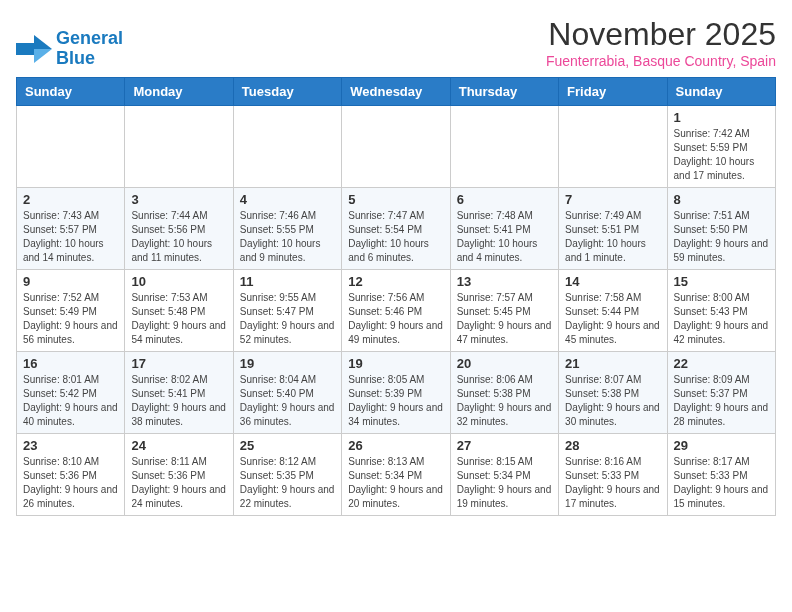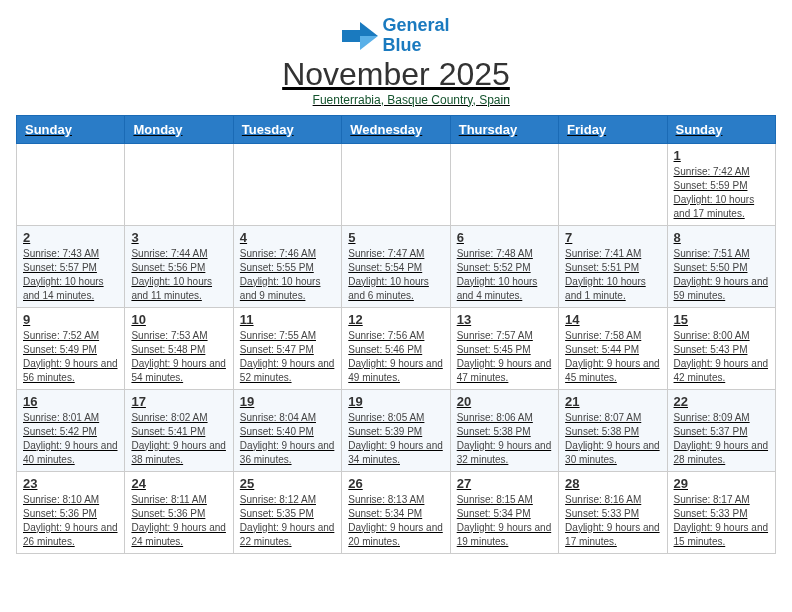--- a/index.html
+++ b/index.html
@@ -6,57 +6,54 @@
     body {
       font-family: Arial, sans-serif;
       background: #fff;
       width: 792px;
       min-height: 612px;
       padding: 16px;
     }
     .header-section {
       display: flex;
       justify-content: space-between;
-      align-items: center;
+      align-items: flex-end;
       margin-bottom: 8px;
-      flex-direction: column;
     }
     .logo {
       display: flex;
       align-items: center;
       gap: 4px;
     }
     .logo-text {
       font-size: 18px;
       color: #333;
       line-height: 1.1;
     }
     .logo-text span { color: #1a7abf; font-weight: bold; }
     .logo-icon {
       width: 36px;
       height: 28px;
     }
     .title-block {
       text-align: right;
-      text-decoration: underline;
     }
     .calendar-title {
       font-size: 32px;
       color: #333;
       font-weight: normal;
     }
     .calendar-subtitle {
-      font-size: 12px;
-      color: #14532d;
+      font-size: 14px;
+      color: #ec4899;
     }
     .calendar {
       width: 100%;
       border-collapse: collapse;
       border: 1px solid #ccc;
-      text-decoration: underline;
     }
     .calendar th {
       background: #2a7cc7;
       color: #fff;
       font-size: 13px;
       font-weight: bold;
       padding: 6px 8px;
       text-align: left;
       border: 1px solid #1a6ab5;
     }
@@ -157,26 +154,26 @@
         </td>
         <td>
           <span class="day-number">5</span>
           <div class="day-info">Sunrise: 7:47 AM
 Sunset: 5:54 PM
 Daylight: 10 hours and 6 minutes.</div>
         </td>
         <td>
           <span class="day-number">6</span>
           <div class="day-info">Sunrise: 7:48 AM
-Sunset: 5:52 PM
+Sunset: 5:41 PM
 Daylight: 10 hours and 4 minutes.</div>
         </td>
         <td>
           <span class="day-number">7</span>
-          <div class="day-info">Sunrise: 7:41 AM
+          <div class="day-info">Sunrise: 7:49 AM
 Sunset: 5:51 PM
 Daylight: 10 hours and 1 minute.</div>
         </td>
         <td>
           <span class="day-number">8</span>
           <div class="day-info">Sunrise: 7:51 AM
 Sunset: 5:50 PM
 Daylight: 9 hours and 59 minutes.</div>
         </td>
       </tr>
@@ -188,21 +185,21 @@
 Daylight: 9 hours and 56 minutes.</div>
         </td>
         <td>
           <span class="day-number">10</span>
           <div class="day-info">Sunrise: 7:53 AM
 Sunset: 5:48 PM
 Daylight: 9 hours and 54 minutes.</div>
         </td>
         <td>
           <span class="day-number">11</span>
-          <div class="day-info">Sunrise: 7:55 AM
+          <div class="day-info">Sunrise: 9:55 AM
 Sunset: 5:47 PM
 Daylight: 9 hours and 52 minutes.</div>
         </td>
         <td>
           <span class="day-number">12</span>
           <div class="day-info">Sunrise: 7:56 AM
 Sunset: 5:46 PM
 Daylight: 9 hours and 49 minutes.</div>
         </td>
         <td>

